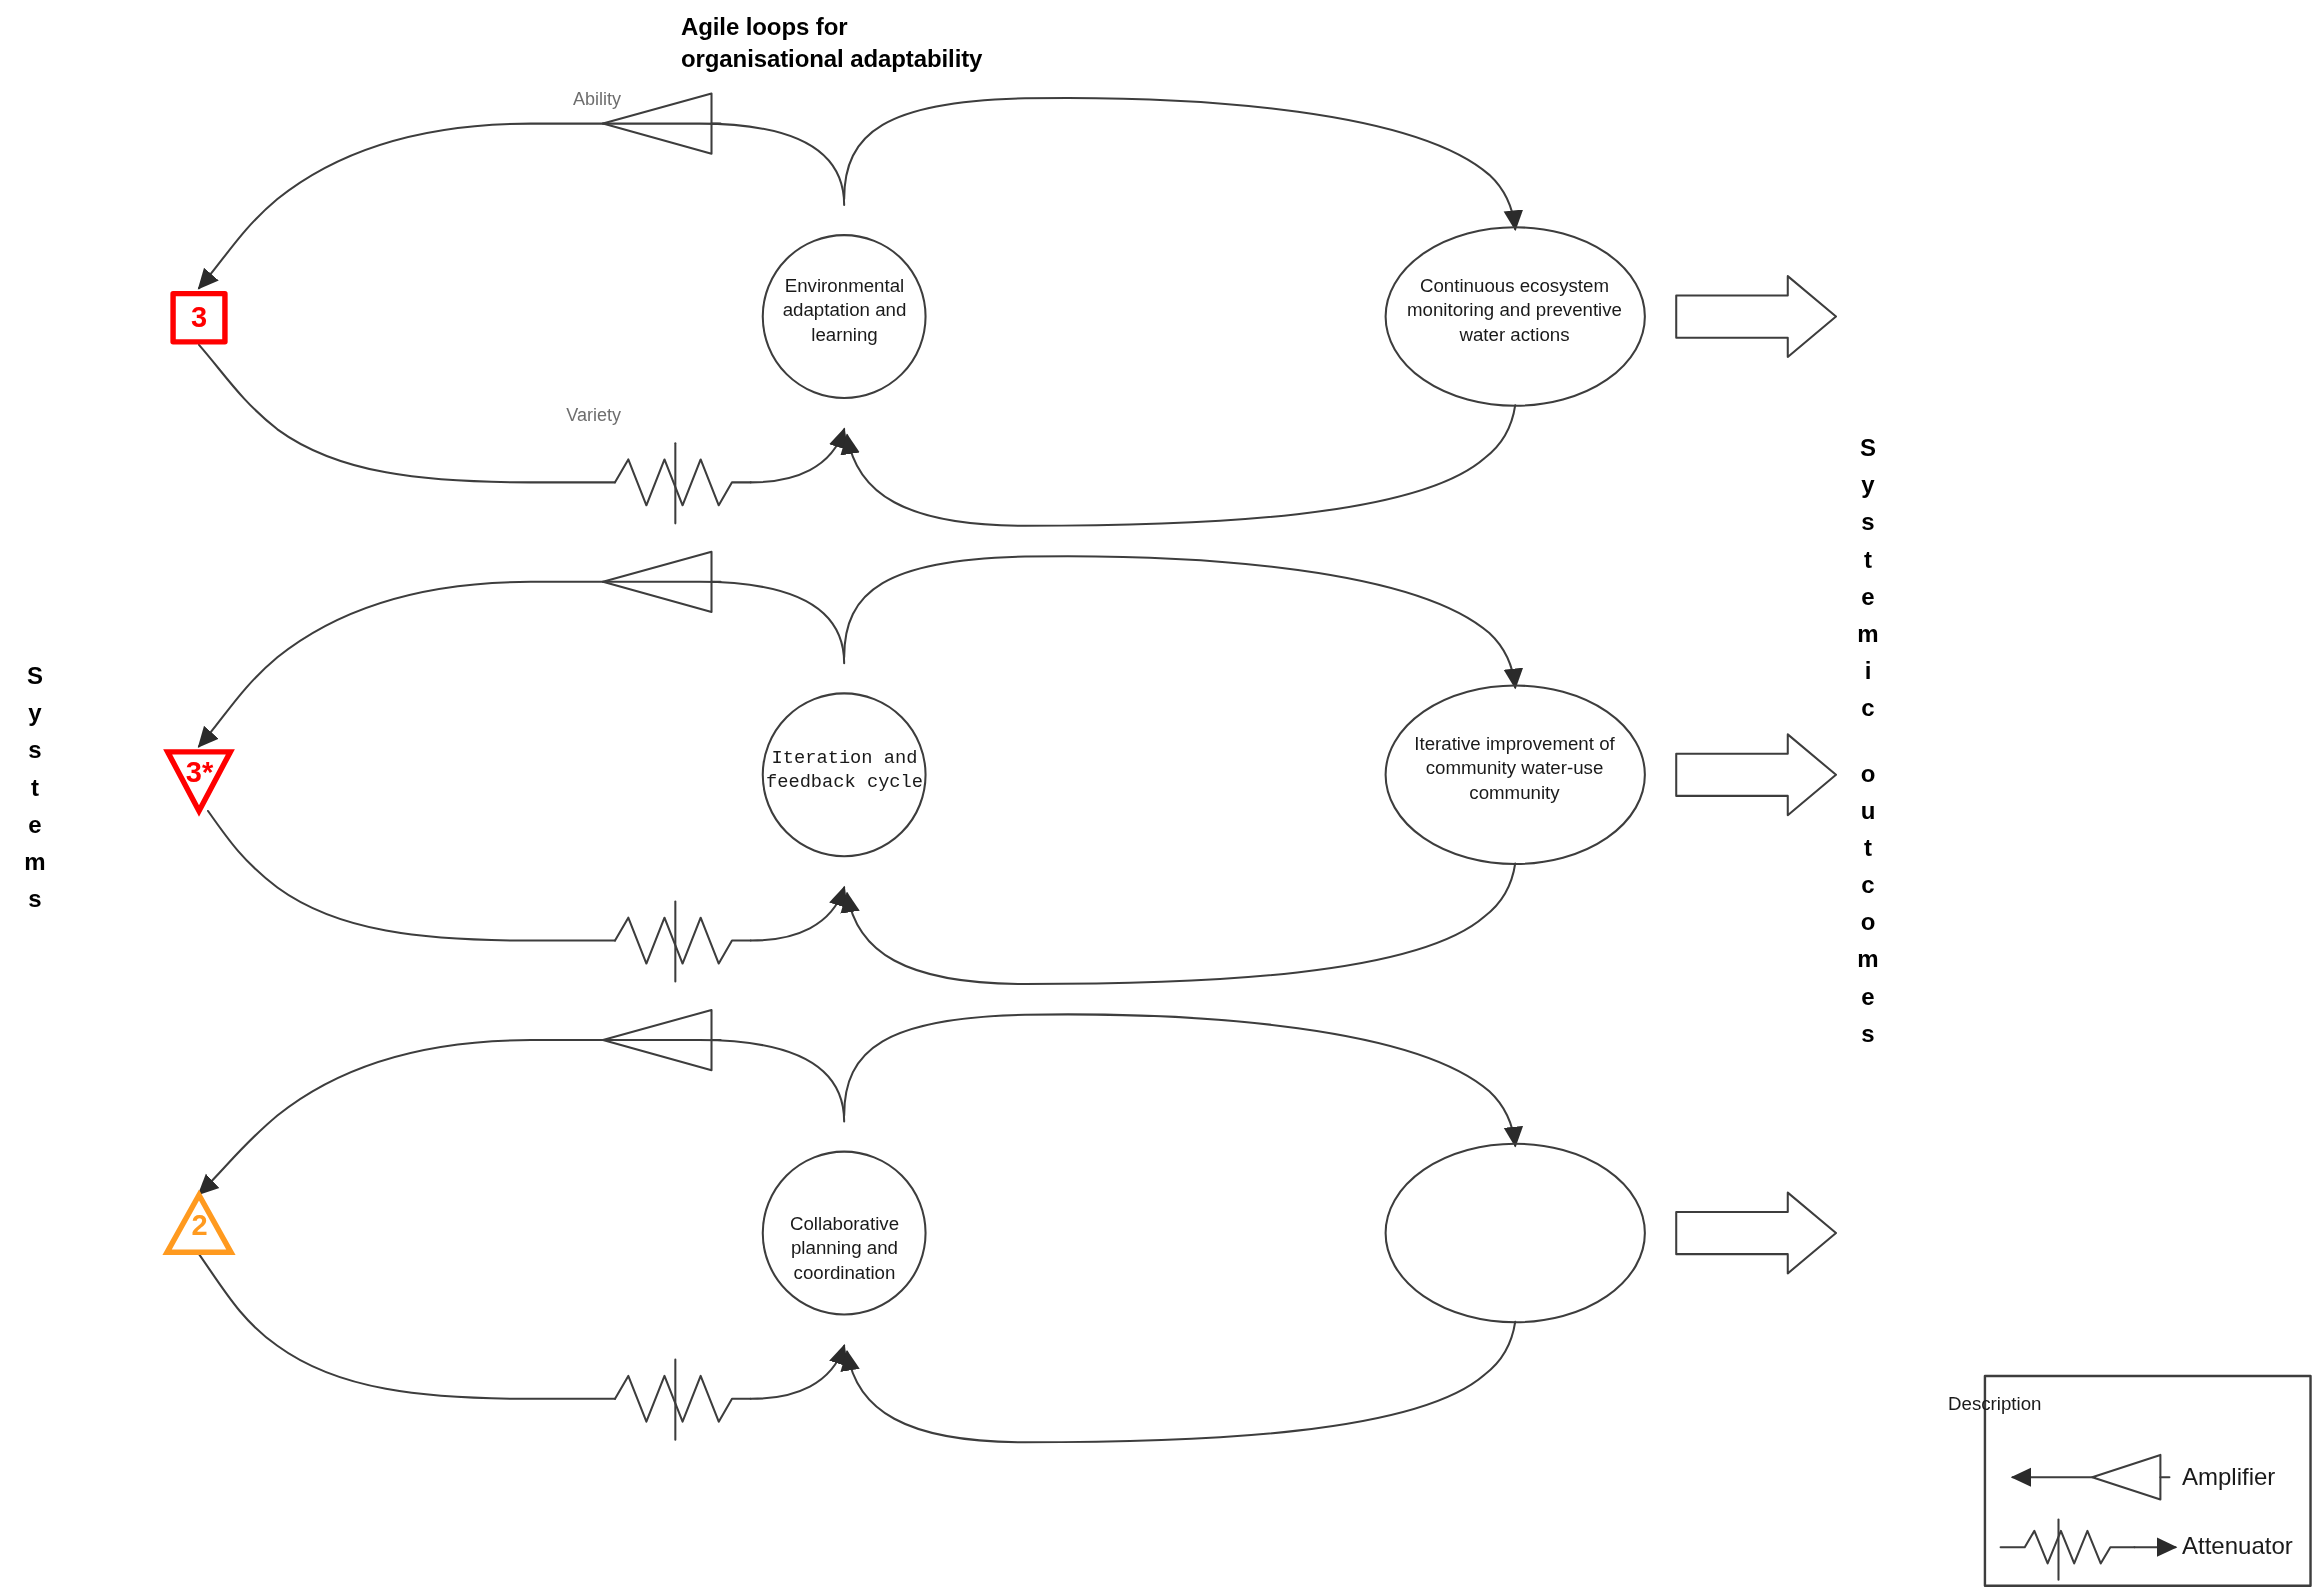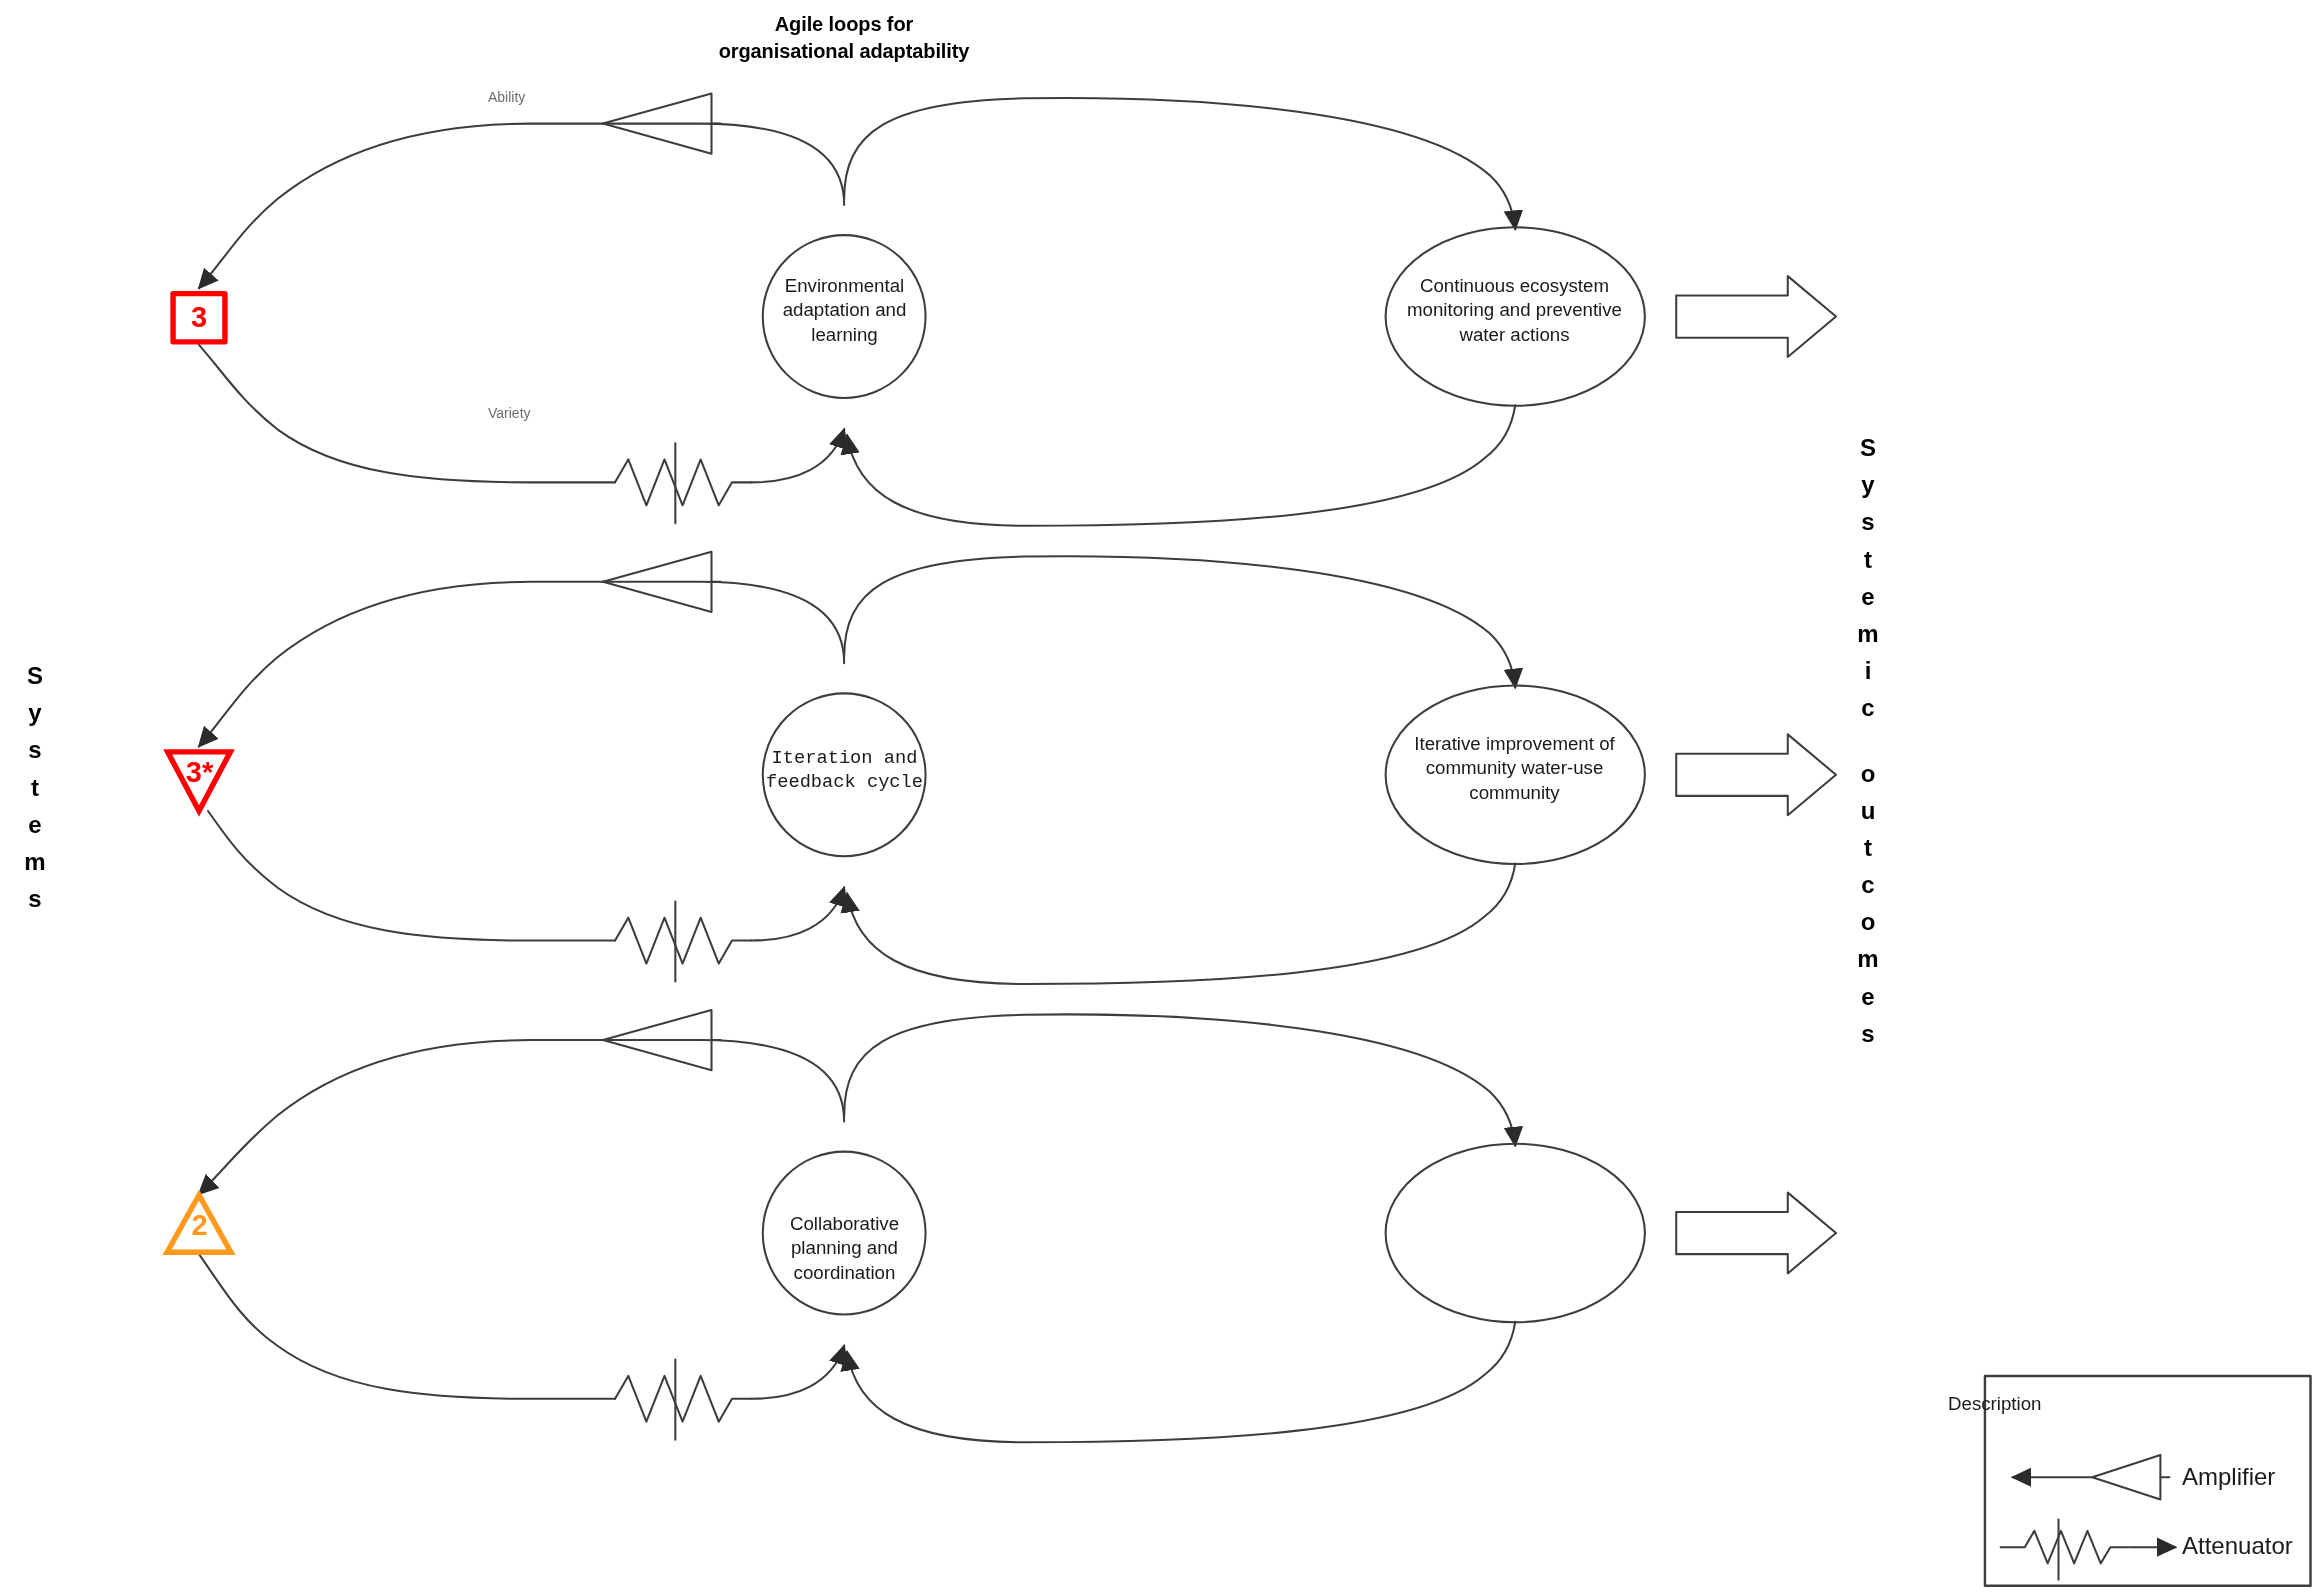--- a/index.html
+++ b/index.html
@@ -4,40 +4,40 @@
 <style>
   html,body{margin:0;padding:0;background:#ffffff;}
   body{
     font-family:"Liberation Sans", sans-serif;
     width:2319px;height:1596px;position:relative;overflow:hidden;
   }
   #stage{position:absolute;left:0;top:0;width:2319px;height:1596px;}
   svg.layer{position:absolute;left:0;top:0;width:2319px;height:1596px;}
 
   .col-head{
-    position:absolute;font-weight:bold;font-size:20px;color:#000;
-    text-align:center;line-height:1.33;letter-spacing:-0.1px;
+    position:absolute;font-weight:bold;font-size:24px;color:#000;
+    line-height:1.33;letter-spacing:-0.1px;
   }
   .vert-label{
     position:absolute;font-weight:bold;font-size:24px;color:#000;
     text-align:center;line-height:1.55;
   }
   .vert-label span{display:block;}
   .vert-gap{height:28px;}
 
   .node-text{
     position:absolute;text-align:center;font-size:18.7px;color:#1a1a1a;
     line-height:1.30;pointer-events:none;
   }
   .marker-text{
     position:absolute;text-align:center;font-weight:bold;font-size:29px;
     line-height:1;
   }
   .flow-label{
-    position:absolute;text-align:left;font-size:14px;color:#6e6e6e;
+    position:absolute;text-align:right;font-size:18px;color:#6e6e6e;
   }
   .legend-title{
     position:absolute;font-size:18.7px;color:#1a1a1a;
   }
   .legend-item-label{
     position:absolute;font-size:24px;color:#1a1a1a;
   }
 </style>
 </head>
 <body>

